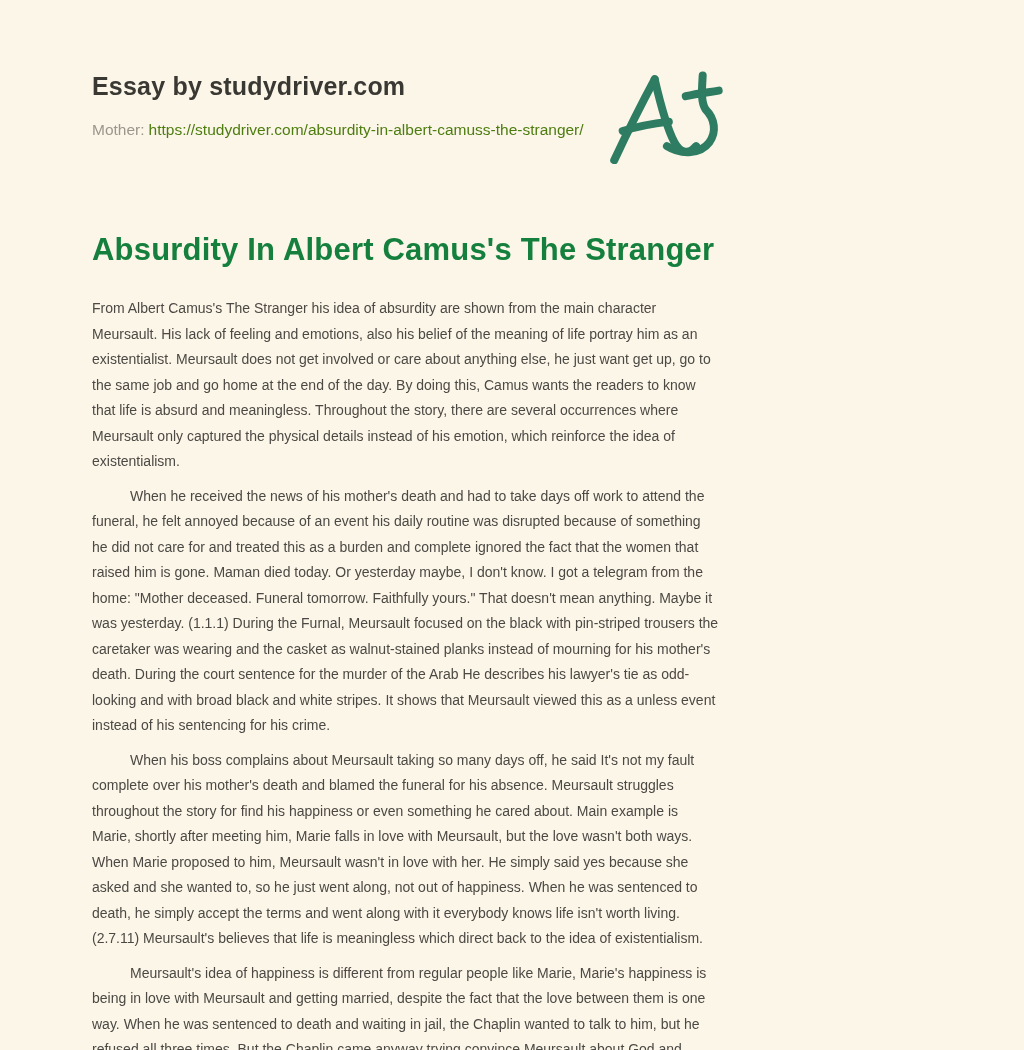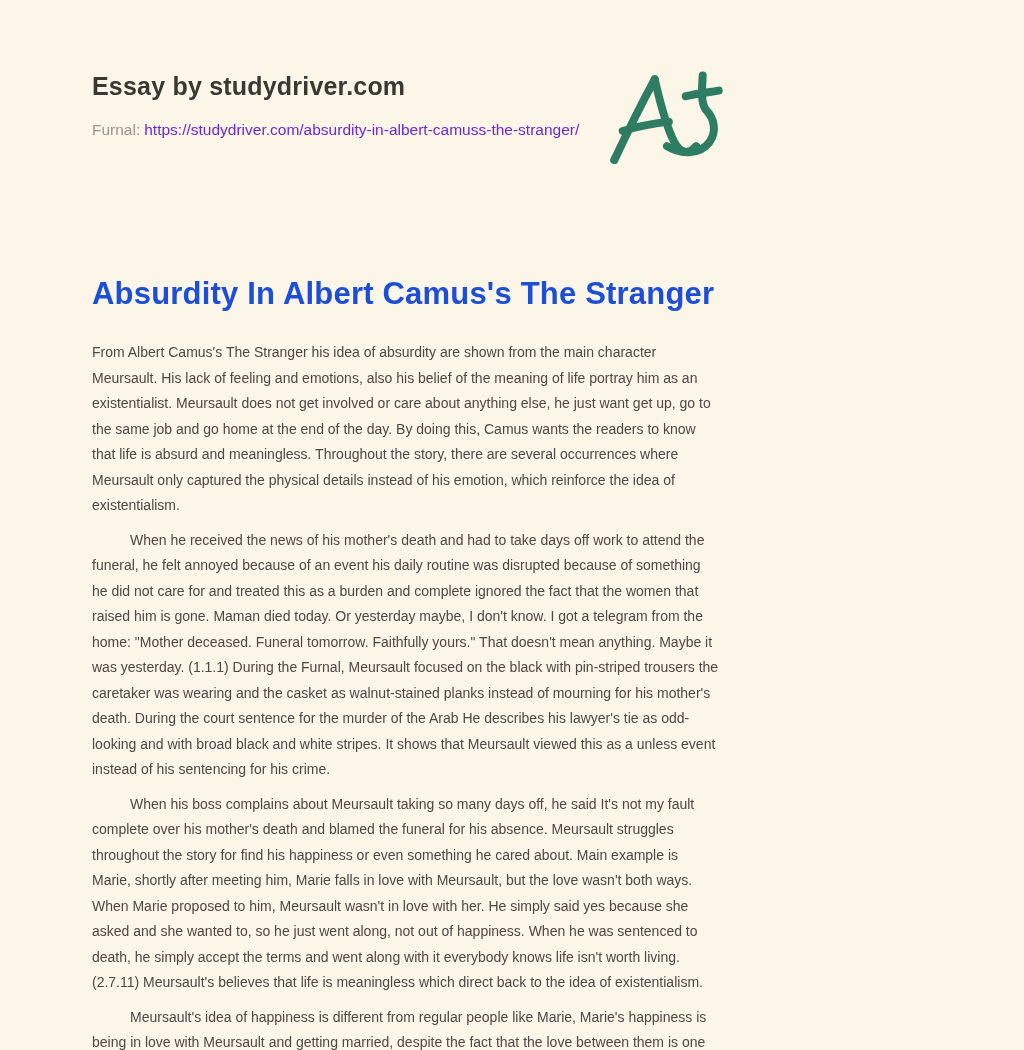--- a/index.html
+++ b/index.html
@@ -29,41 +29,41 @@
     font-size: 25px;
     font-weight: bold;
     color: #3a3833;
     letter-spacing: 0.2px;
   }
   .source-line {
     font-size: 15.5px;
     color: #9a968c;
   }
   .source-link {
-    color: #6d28d9;
+    color: #4d7c0f;
     text-decoration: none;
     margin-left: 4px;
   }
   .logo {
     width: 124px;
     height: 96px;
     margin-top: -4px;
     margin-right: -8px;
     flex: 0 0 auto;
   }
   .logo svg {
     width: 100%;
     height: 100%;
     display: block;
   }
   .essay-title {
-    margin: 112px 0 0 0;
+    margin: 68px 0 0 0;
     font-size: 31px;
     font-weight: bold;
-    color: #1d4ed8;
+    color: #15803d;
     letter-spacing: 0.2px;
   }
   .essay-body p {
     margin: 9px 0 0 0;
     font-size: 14px;
     line-height: 25.5px;
     color: #4c4944;
     text-align: left;
   }
   .essay-body p.first {
@@ -75,21 +75,21 @@
 </style>
 </head>
 <body>
 
 <div class="page">
 
   <header class="doc-header">
     <div class="header-text">
       <h2 class="header-title">Essay by studydriver.com</h2>
       <div class="source-line">
-        <span>Furnal:</span><a class="source-link" href="#">https://studydriver.com/absurdity-in-albert-camuss-the-stranger/</a>
+        <span>Mother:</span><a class="source-link" href="#">https://studydriver.com/absurdity-in-albert-camuss-the-stranger/</a>
       </div>
     </div>
 
     <div class="logo">
       <svg viewBox="0 0 130 102" fill="none" stroke="#2e7d63" stroke-width="8.5" stroke-linecap="round" stroke-linejoin="round" xmlns="http://www.w3.org/2000/svg">
         <path d="M10 98 C 24 68, 40 36, 53 12"></path>
         <path d="M53 12 C 59 38, 65 62, 74 79 C 80 90, 89 93, 97 83"></path>
         <path d="M19 67 C 35 62, 51 59, 68 57"></path>
         <path d="M86 30 C 98 27, 109 26, 121 24"></path>
         <path d="M104 8 C 103 24, 102 36, 107 44 C 117 54, 119 68, 111 79 C 102 91, 82 93, 66 83"></path>

